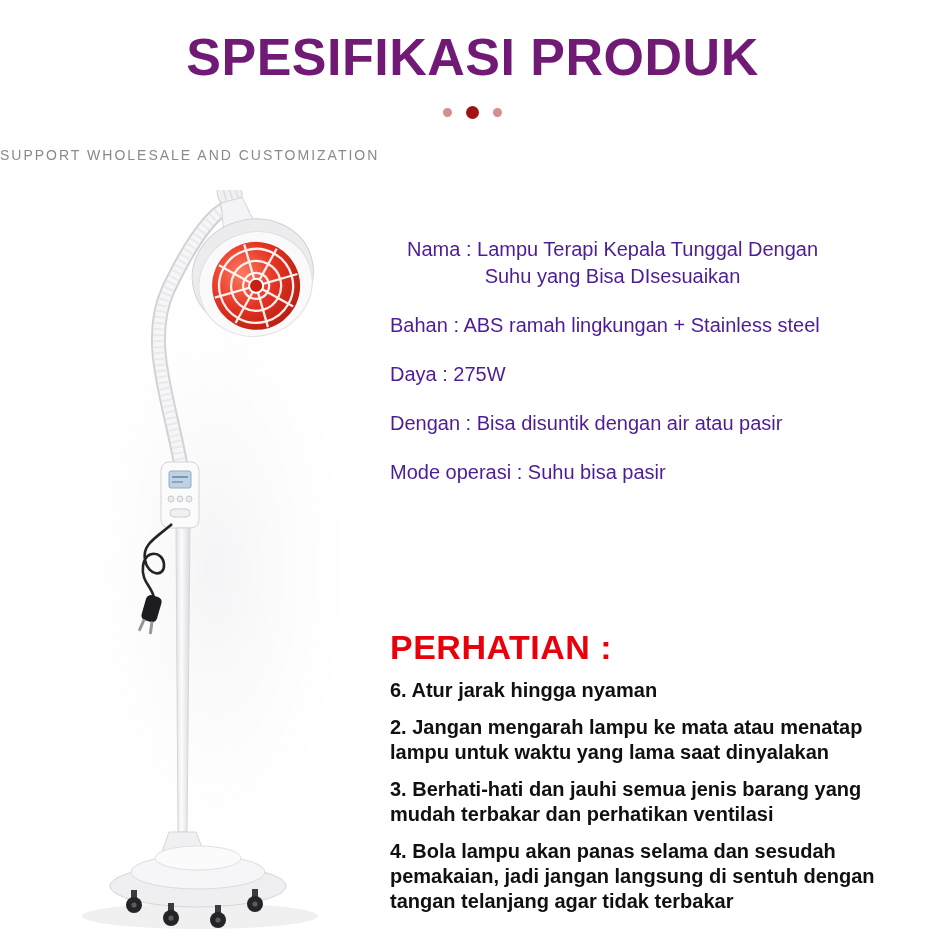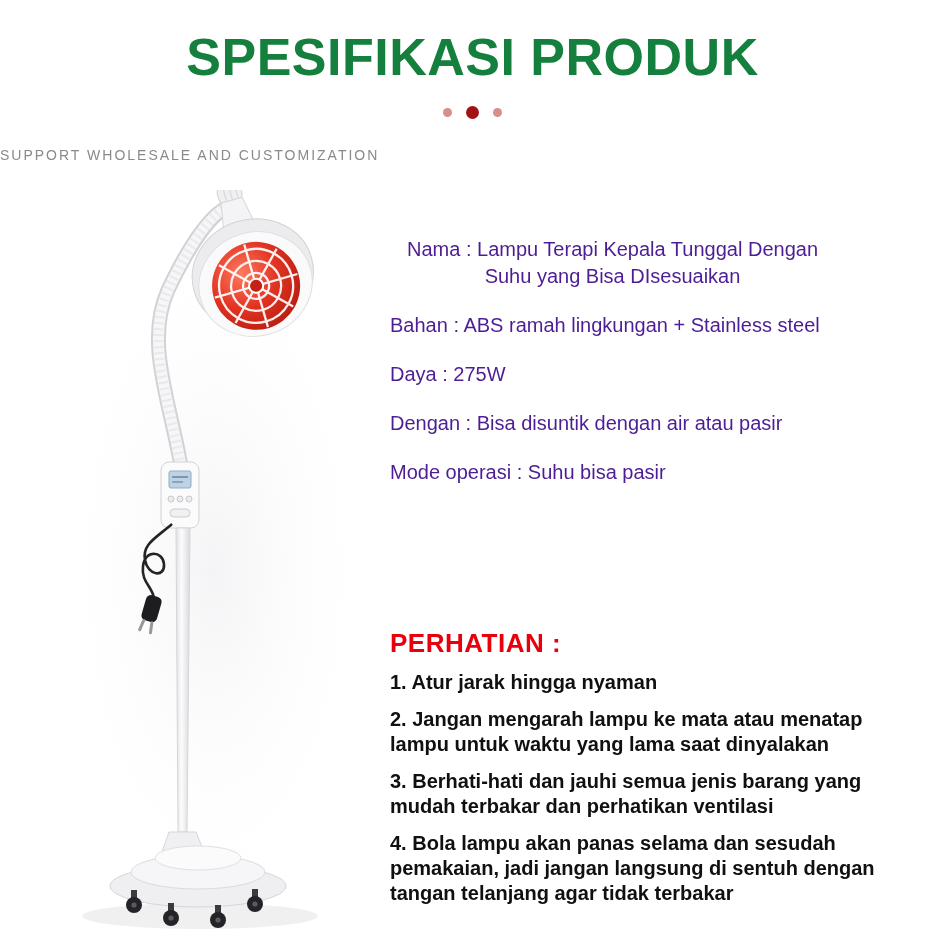--- a/index.html
+++ b/index.html
@@ -2,42 +2,42 @@
 <html><head>
 <meta charset="utf-8">
 <style>
   html,body{margin:0;padding:0;background:#ffffff;}
   .page{
     position:relative;width:945px;height:945px;background:#ffffff;overflow:hidden;
     font-family:"Liberation Sans","DejaVu Sans",sans-serif;color:#1a1a1a;
   }
   .title{
     position:absolute;top:30px;left:0;width:100%;margin:0;text-align:center;
-    font-size:52px;font-weight:bold;letter-spacing:0.5px;color:#15803d;line-height:1.05;
+    font-size:52px;font-weight:bold;letter-spacing:0.5px;color:#701a75;line-height:1.05;
   }
   .dots{
     position:absolute;top:106px;left:0;width:100%;
     display:flex;justify-content:center;align-items:center;gap:14px;
   }
   .dot{border-radius:50%;display:inline-block;}
   .dot.sm{width:9px;height:9px;background:#d98d8d;}
   .dot.lg{width:13px;height:13px;background:#a31212;}
   .subtitle{
     position:absolute;top:147px;left:0;width:100%;text-align:left;
     font-size:14px;letter-spacing:2px;color:#8a8a8a;
   }
   .lamp{position:absolute;left:50px;top:190px;width:312px;height:748px;}
   .specs{position:absolute;left:390px;top:236px;width:445px;}
   .spec{
     margin:0 0 22px 0;font-size:20px;line-height:27px;color:#4c1d95;text-align:left;
   }
   .spec.center{text-align:center;}
   .attention{position:absolute;left:390px;top:630px;width:512px;}
   .attention-heading{
-    margin:0 0 14px 0;font-size:26px;font-weight:bold;color:#e8000d;
+    margin:0 0 14px 0;font-size:34px;font-weight:bold;color:#e8000d;
     letter-spacing:0.5px;line-height:1;
   }
   .attention-item{
     margin:0 0 12px 0;font-size:20px;font-weight:bold;color:#101010;line-height:25px;
   }
 </style>
 </head>
 <body>
 
 <div class="page">
@@ -162,19 +162,19 @@
   <div class="specs">
     <p class="spec center">Nama : Lampu Terapi Kepala Tunggal Dengan Suhu yang Bisa DIsesuaikan</p>
     <p class="spec">Bahan : ABS ramah lingkungan + Stainless steel</p>
     <p class="spec">Daya : 275W</p>
     <p class="spec">Dengan : Bisa disuntik dengan air atau pasir</p>
     <p class="spec">Mode operasi : Suhu bisa pasir</p>
   </div>
 
   <div class="attention">
     <h2 class="attention-heading">PERHATIAN :</h2>
-    <p class="attention-item">1. Atur jarak hingga nyaman</p>
+    <p class="attention-item">6. Atur jarak hingga nyaman</p>
     <p class="attention-item">2. Jangan mengarah lampu ke mata atau menatap lampu untuk waktu yang lama saat dinyalakan</p>
     <p class="attention-item">3. Berhati-hati dan jauhi semua jenis barang yang mudah terbakar dan perhatikan ventilasi</p>
     <p class="attention-item">4. Bola lampu akan panas selama dan sesudah pemakaian, jadi jangan langsung di sentuh dengan tangan telanjang agar tidak terbakar</p>
   </div>
 
 </div>
 
 </body></html>

